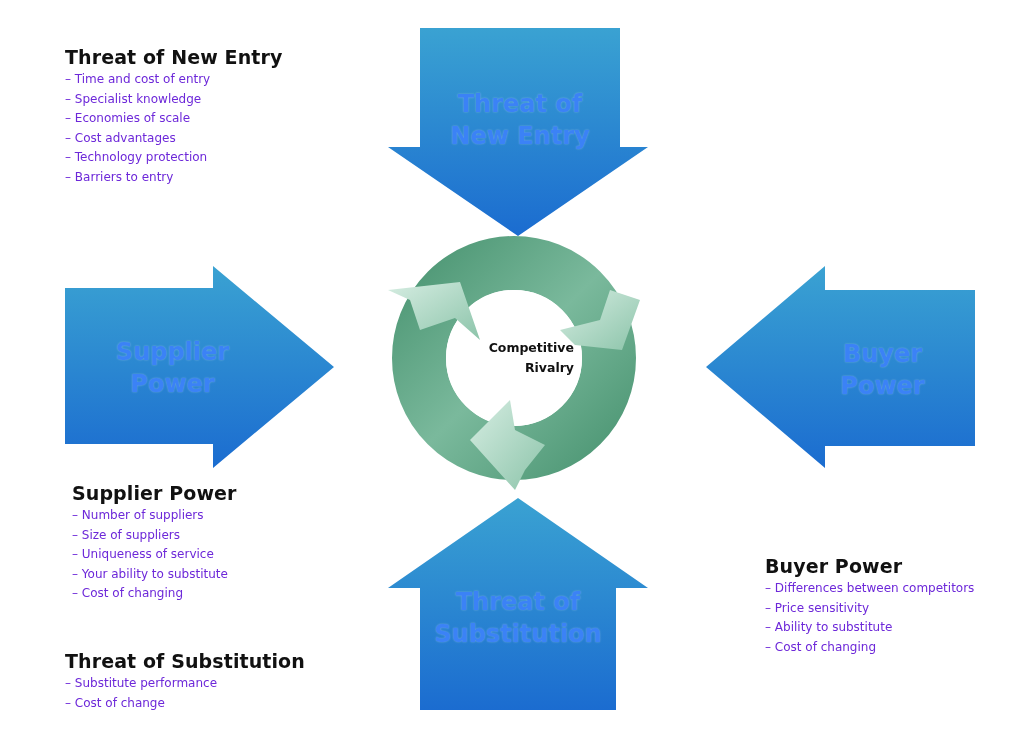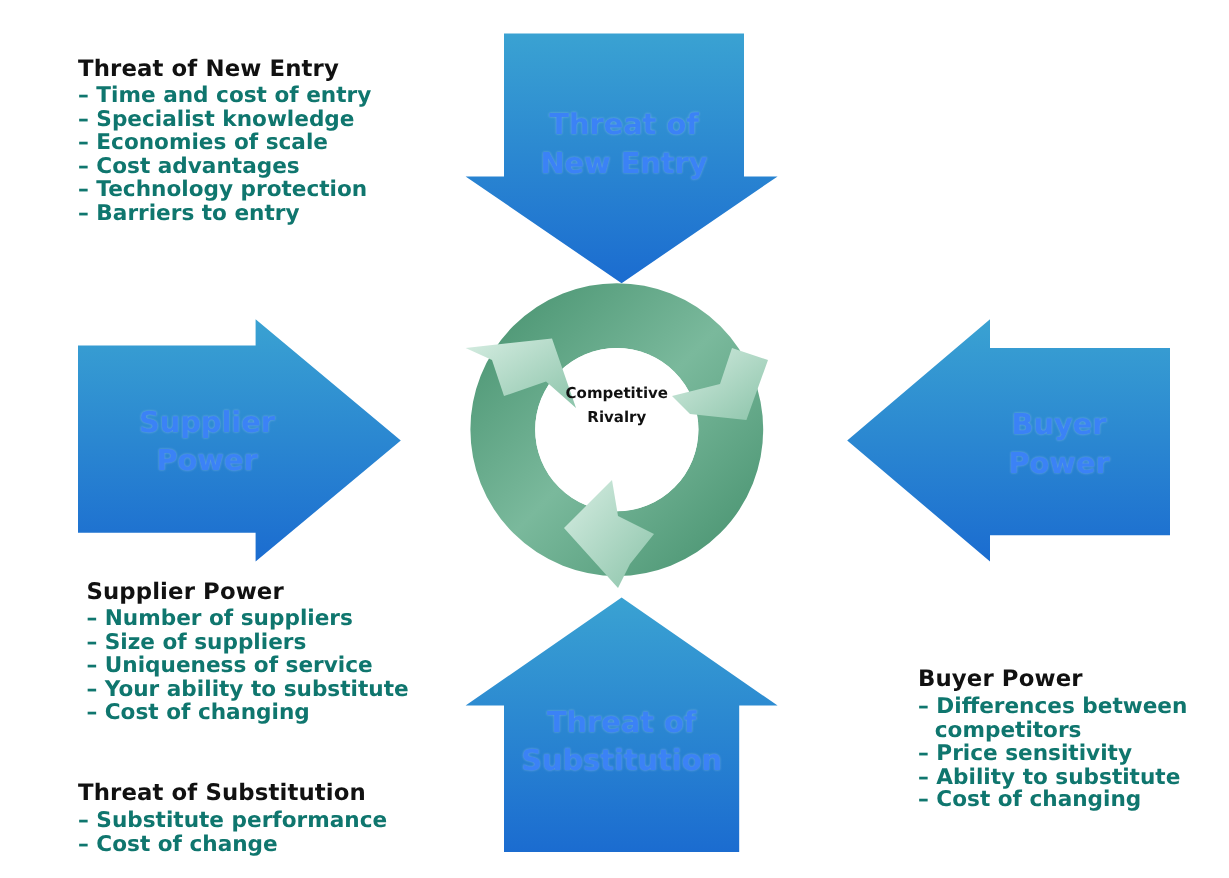--- a/index.html
+++ b/index.html
@@ -1,21 +1,21 @@
 <!DOCTYPE html>
 <html><head>
 <meta charset="utf-8">
 <style>
   html, body { margin:0; padding:0; background:#ffffff; }
   body { width:1024px; height:732px; position:relative; overflow:hidden;
          font-family:"DejaVu Sans", "Liberation Sans", sans-serif; color:#111; }
   .textblock { position:absolute; }
   .textblock h3 { margin:0 0 2px 0; font-size:19px; font-weight:bold; letter-spacing:0.1px; color:#111; }
   .textblock ul { list-style:none; margin:0; padding:0; }
-  .textblock li { font-size:18px; font-weight:bold; line-height:19.5px; color:#0f766e; padding-left:14px; text-indent:-14px; }
+  .textblock li { font-size:12px; font-weight:normal; line-height:19.5px; color:#6d28d9; padding-left:14px; text-indent:-14px; }
   .textblock li::before { content:"– "; }
   svg.diagram { position:absolute; left:0; top:0; }
   .arrow-label { position:absolute; color:#3b82f6; font-weight:bold; font-size:24px; line-height:32px; text-align:center;
                  text-shadow:0 0 2px rgba(255,255,255,0.35); }
   .center-label { position:absolute; font-size:12.5px; font-weight:bold; text-align:center; line-height:20px; color:#111; }
 </style>
 </head>
 <body>
 
 <svg class="diagram" width="1024" height="732" viewBox="0 0 1024 732">
@@ -63,21 +63,21 @@
 </div>
 <div class="arrow-label" style="left:790px; top:338px; width:185px;">
   <div>Buyer</div>
   <div>Power</div>
 </div>
 <div class="arrow-label" style="left:405px; top:586px; width:226px;">
   <div>Threat of</div>
   <div>Substitution</div>
 </div>
 
-<div class="center-label" style="left:454px; top:318px; width:120px;">
+<div class="center-label" style="left:454px; top:338px; width:120px;text-align:right;">
   <div>Competitive</div>
   <div>Rivalry</div>
 </div>
 
 <div class="textblock" style="left:65px; top:26px;margin-top:20px;">
   <h3>Threat of New Entry</h3>
   <ul>
     <li>Time and cost of entry</li>
     <li>Specialist knowledge</li>
     <li>Economies of scale</li>

